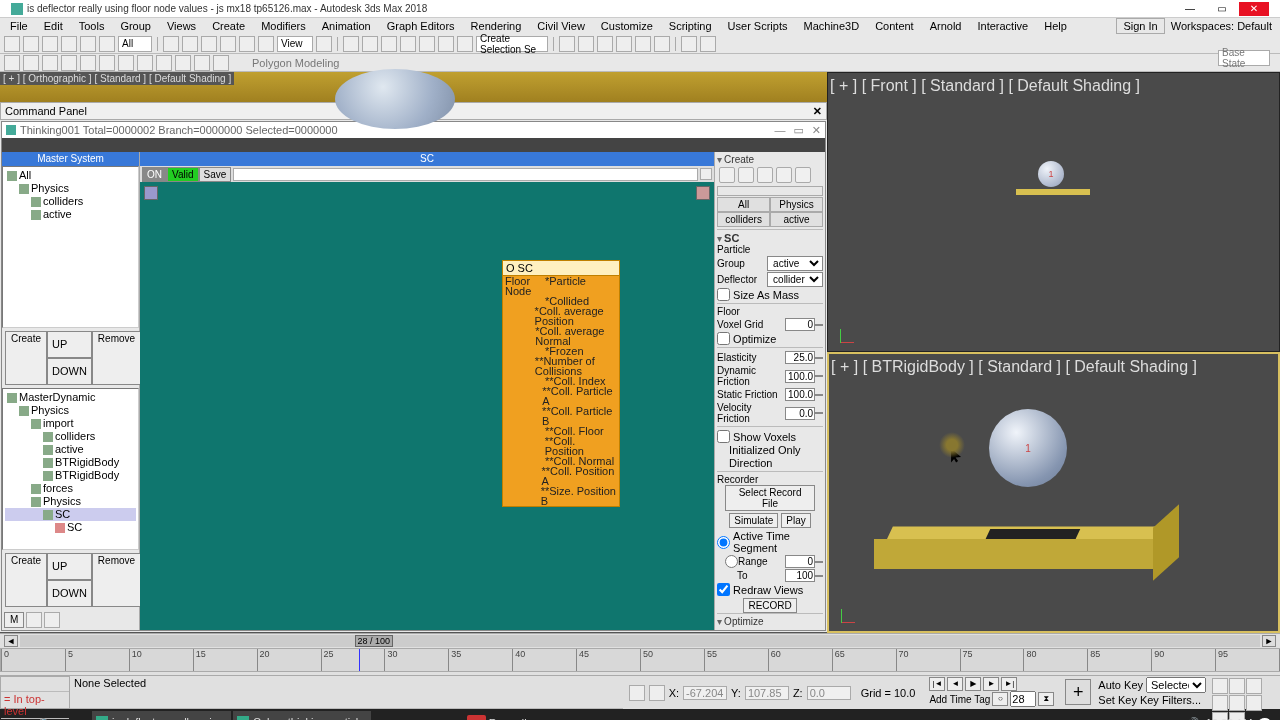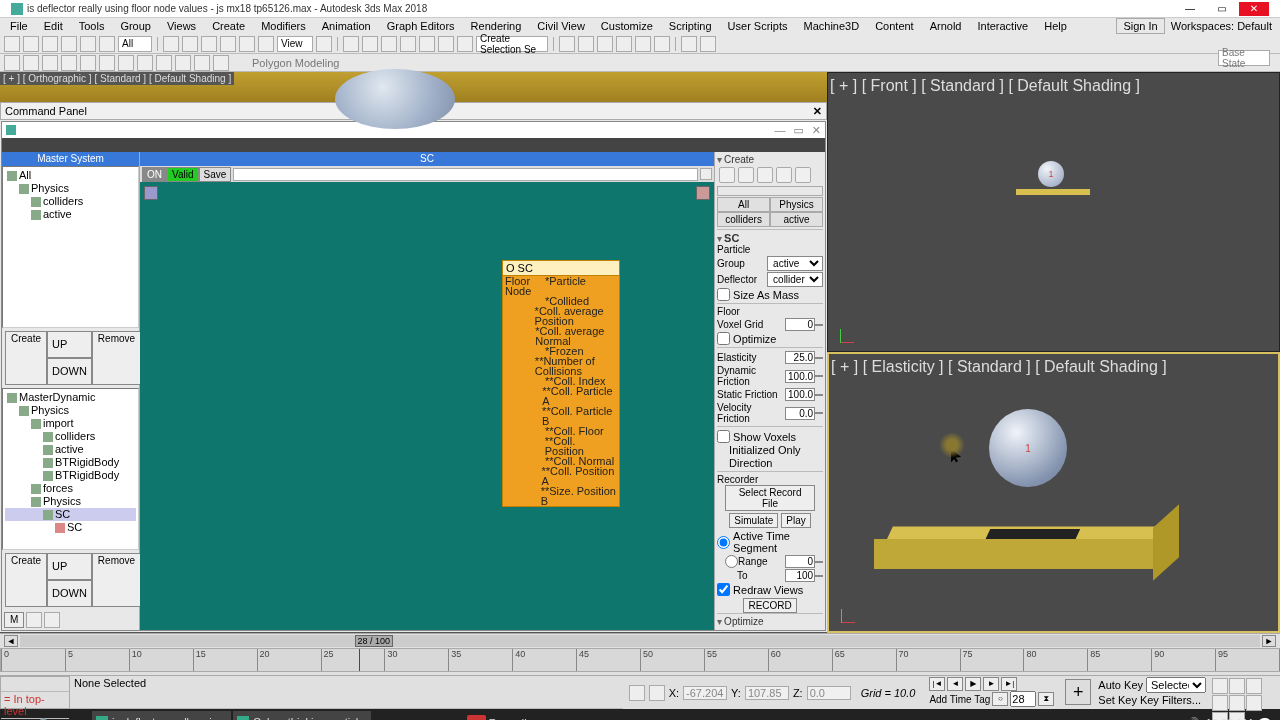--- a/index.html
+++ b/index.html
@@ -212,20 +212,21 @@
       <div class="sphere-top"></div>
     </div>
     <div class="cmdpanel">
       <div class="cphdr">
         <span>Command Panel</span>
         <span class="x">✕</span>
       </div>
       <div class="subwin">
         <div class="subtitle">
           <span style="width:10px;height:10px;background:#4a9;margin-right:4px;"></span>
+          <span>Thinking001  Total=0000002  Branch=0000000  Selected=0000000</span>
           <div class="wbtns">
               <span>—</span>
               <span>▭</span>
               <span>✕</span>
             </div>
         </div>
         <div class="status"></div>
         <div class="cols">
 
           <div class="treecol">
@@ -459,21 +460,21 @@
   <div class="right-views">
     <div class="vp">
       <div class="lbl">[ + ] [ Front ] [ Standard ] [ Default Shading ]</div>
       <div class="ball1">
           <div style="position:absolute;left:50%;top:50%;transform:translate(-50%,-50%);color:#c44;font-size:9px;">1</div>
         </div>
       <div class="plat1"></div>
       <div class="axis"></div>
     </div>
     <div class="vp active">
-      <div class="lbl">[ + ] [ Elasticity ] [ Standard ] [ Default Shading ]</div>
+      <div class="lbl">[ + ] [ BTRigidBody ] [ Standard ] [ Default Shading ]</div>
       <div class="platform">
         <div class="plt-top"></div>
           <div class="plt-hole"></div>
           <div class="plt-front"></div>
           <div class="plt-side"></div>
       </div>
       <div class="ball2">
           <div class="num">1</div>
         </div>
       <div class="cursor" style="left:122px;top:95px;"></div>
@@ -527,21 +528,21 @@
   </div>
   <div class="coords">
     <span class="tbtn"></span>
       <span class="tbtn"></span>
     <span>X:</span>
       <span class="cv">-67.204</span>
     <span>Y:</span>
       <span class="cv">107.85</span>
     <span>Z:</span>
       <span class="cv">0.0</span>
-    <span style="margin-left:6px;font-style:italic;">Grid = 10.0</span>
+    <span style="margin-left:6px;">Grid = 10.0</span>
   </div>
   <div style="display:flex;flex-direction:column;padding:1px 4px;">
     <div class="play">
       <span class="pb">|◄</span>
         <span class="pb">◄</span>
         <span class="pb">▶</span>
         <span class="pb">►</span>
         <span class="pb">►|</span>
     </div>
     <div class="play">

